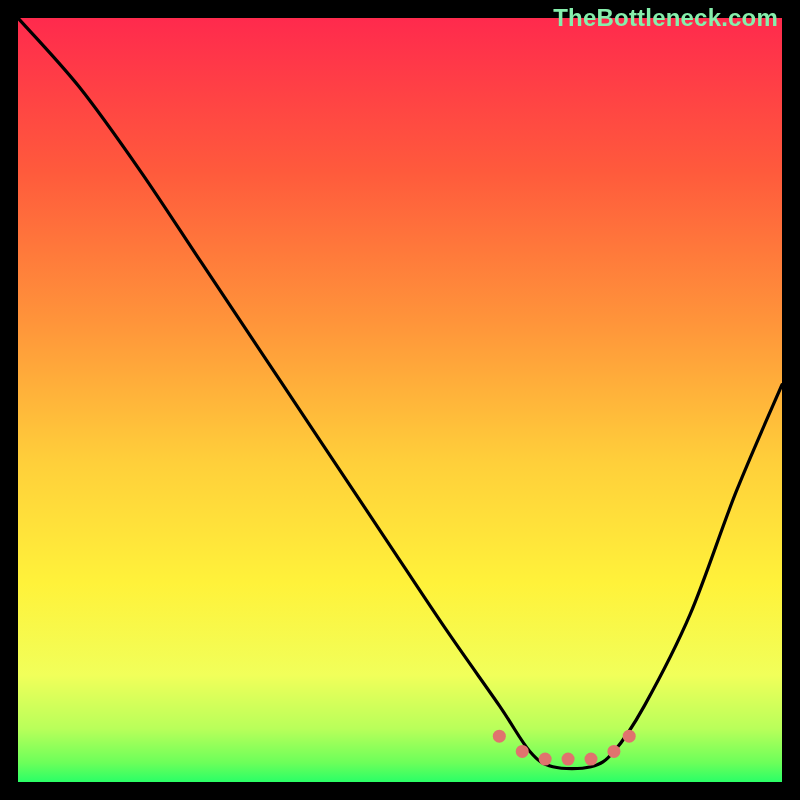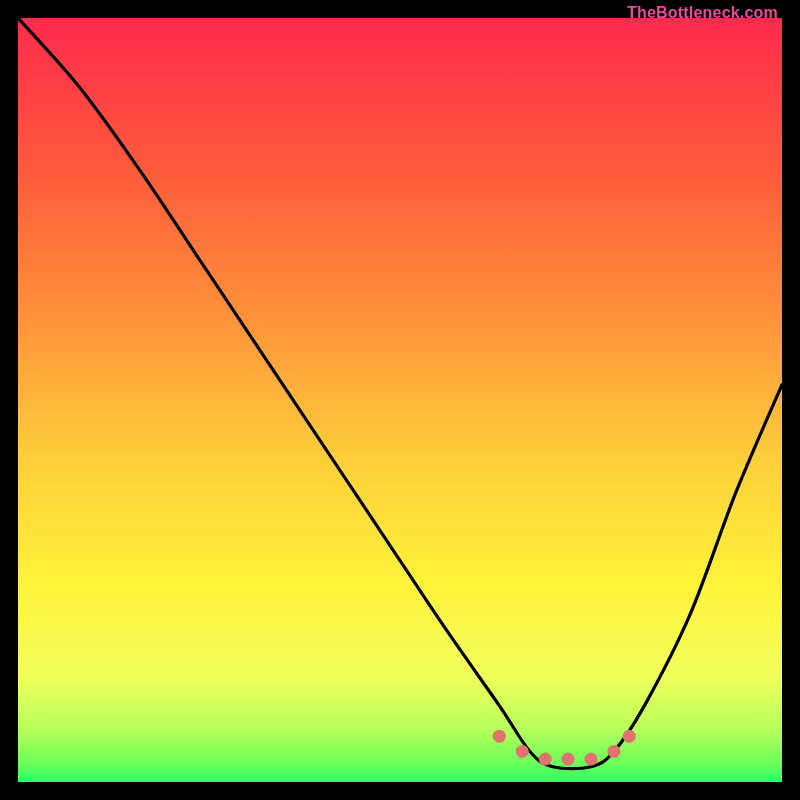--- a/index.html
+++ b/index.html
@@ -16,22 +16,22 @@
     left: 18px;
     top: 18px;
     width: 764px;
     height: 764px;
     background: #000;
   }
   .watermark {
     position: absolute;
     top: 4px;
     right: 22px;
-    color: #ec4899;
-    font-size: 16px;
+    color: #86efac;
+    font-size: 24px;
     font-weight: 600;
     letter-spacing: 0.2px;
     z-index: 10;
   }
   svg {
     display: block;
   }
 </style>
 </head>
 <body>

